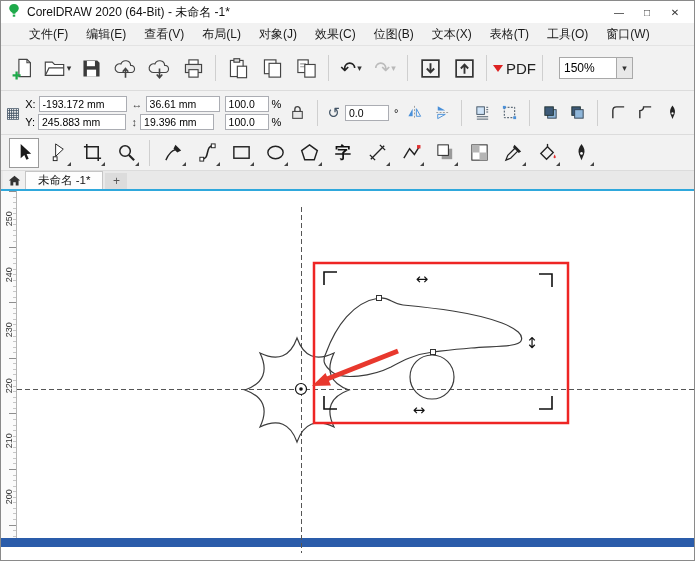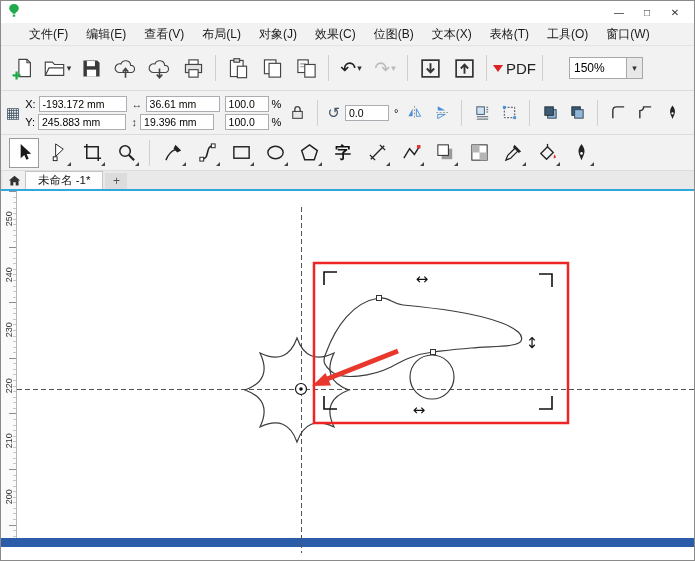--- a/index.html
+++ b/index.html
@@ -16,21 +16,21 @@
 .toolbar{height:45px;background:#f2f2f2;display:flex;align-items:center;padding:0 6px;gap:2px;border-bottom:1px solid #dcdcdc}
 .tbtn{height:34px;min-width:32px;display:flex;align-items:center;justify-content:center;background:transparent;border:none;gap:1px}
 .tbtn svg{width:23px;height:23px}
 .dd{font-size:9px;color:#333;font-style:normal}
 .dd.gray{color:#b8b8b8}
 .sep{width:1px;height:26px;background:#cfcfcf;margin:0 4px}
 .glyph-btn{font-size:19px;color:#222;line-height:1}
 .glyph-btn.disabled{color:#bcbcbc}
 .red-tri{width:0;height:0;border-left:5px solid transparent;border-right:5px solid transparent;border-top:7px solid #d22;margin-right:2px}
 .pdf-txt{font-size:15px;font-weight:normal;color:#222}
-.combo{display:flex;align-items:center;margin-left:20px}
+.combo{display:flex;align-items:center;margin-left:10px}
 .combo input{width:58px;height:22px;border:1px solid #a9a9a9;font-size:12px;padding:0 4px;font-family:inherit}
 .combo-dd{width:16px;height:22px;background:#e8e8e8;border:1px solid #a9a9a9;border-left:none;font-size:9px}
 
 .propbar{height:44px;background:#f2f2f2;display:flex;align-items:center;gap:5px;padding:0 5px;border-bottom:1px solid #dcdcdc;font-size:11px;overflow:hidden}
 .stack{display:flex;flex-direction:column;gap:2px}
 .prow{display:flex;align-items:center;gap:3px}
 .pin{height:16px;border:1px solid #abadb3;background:#fff;font-size:10.5px;padding:0 3px;font-family:inherit}
 .w84{width:88px}.w74{width:74px}.w44{width:44px}
 .pb-icon{font-size:15px;color:#456;font-style:normal;line-height:1}
 .ar{font-size:11px;color:#444;font-style:normal}
@@ -84,20 +84,21 @@
 
 <div id="app">
 
   <div class="titlebar">
     <span>
       <svg width="14" height="15" viewBox="0 0 16 17">
           <path d="M8 1 C4.7 1 2.5 3.3 2.5 6 C2.5 8.6 5 10.5 6.5 11.3 L6.3 12.2 L9.7 12.2 L9.5 11.3 C11 10.5 13.5 8.6 13.5 6 C13.5 3.3 11.3 1 8 1 Z" fill="#1faa4b"></path>
           <rect x="6.6" y="13.2" width="2.8" height="2.4" fill="#1faa4b"></rect>
         </svg>
     </span>
+    <span>CorelDRAW 2020 (64-Bit) - 未命名 -1*</span>
     <span class="wctrls">
       <button class="wbtn">—</button>
       <button class="wbtn">□</button>
       <button class="wbtn">✕</button>
     </span>
   </div>
 
   <div class="menubar">
 
   <span class="menu-item">文件(F)</span>

